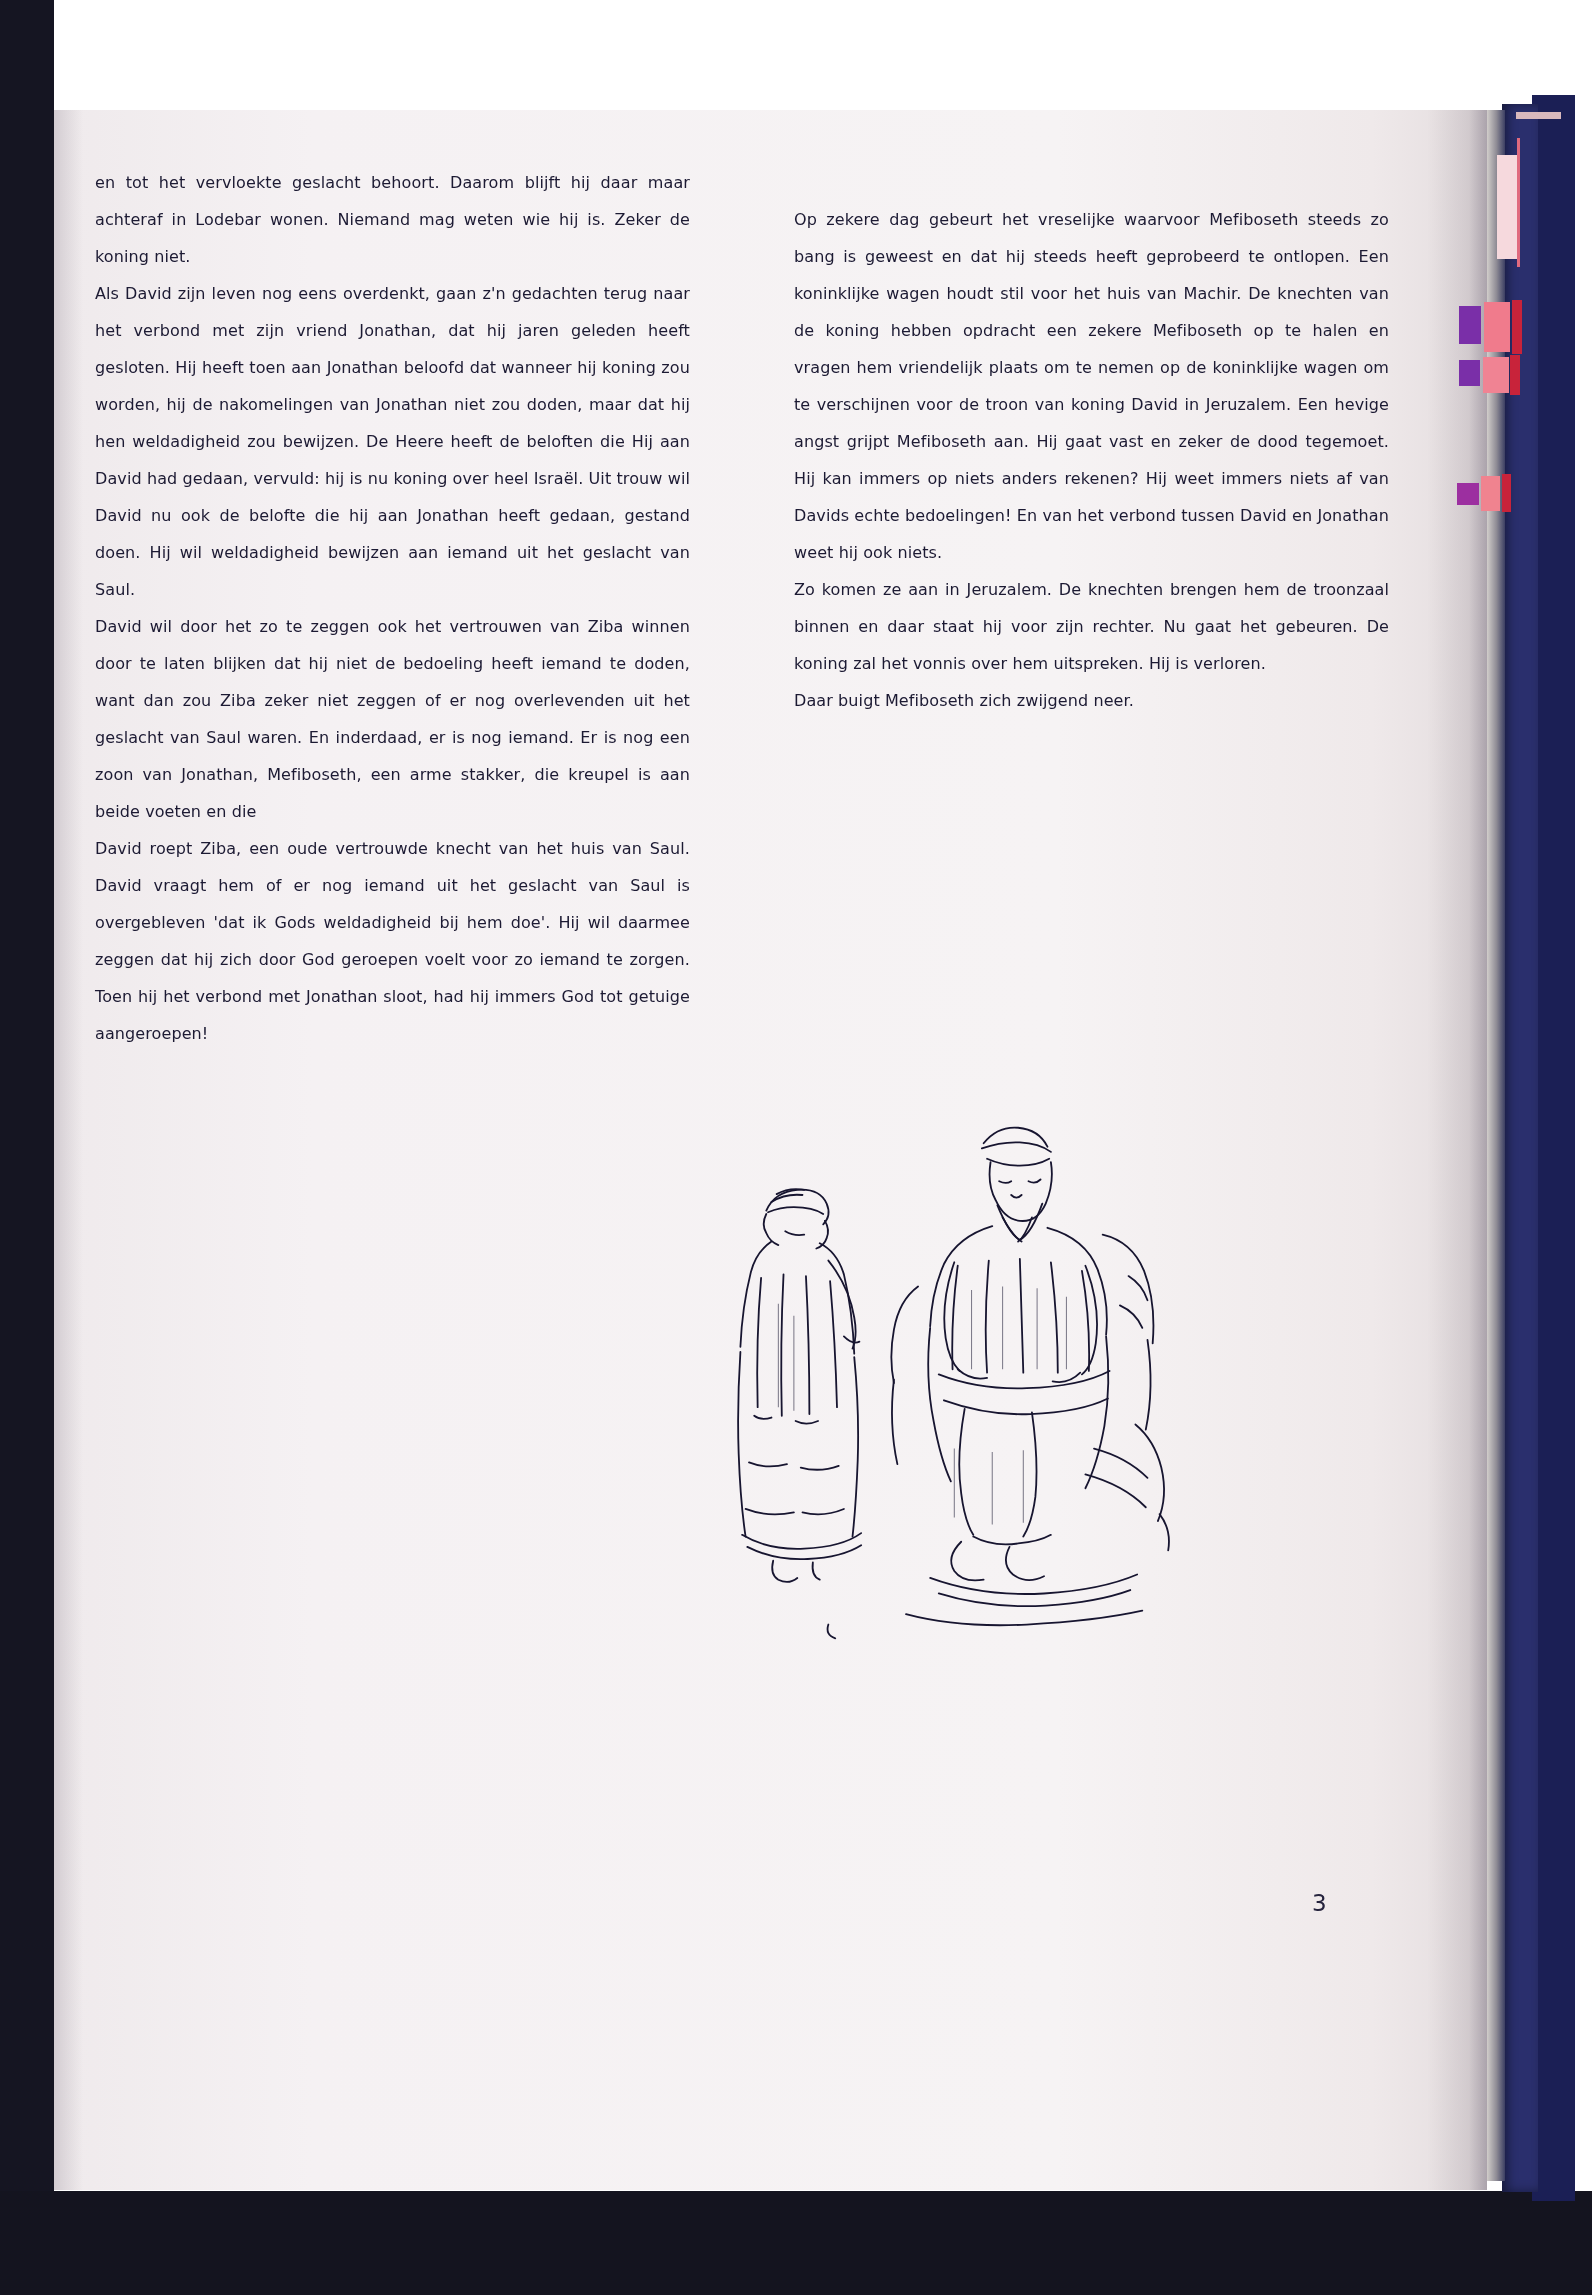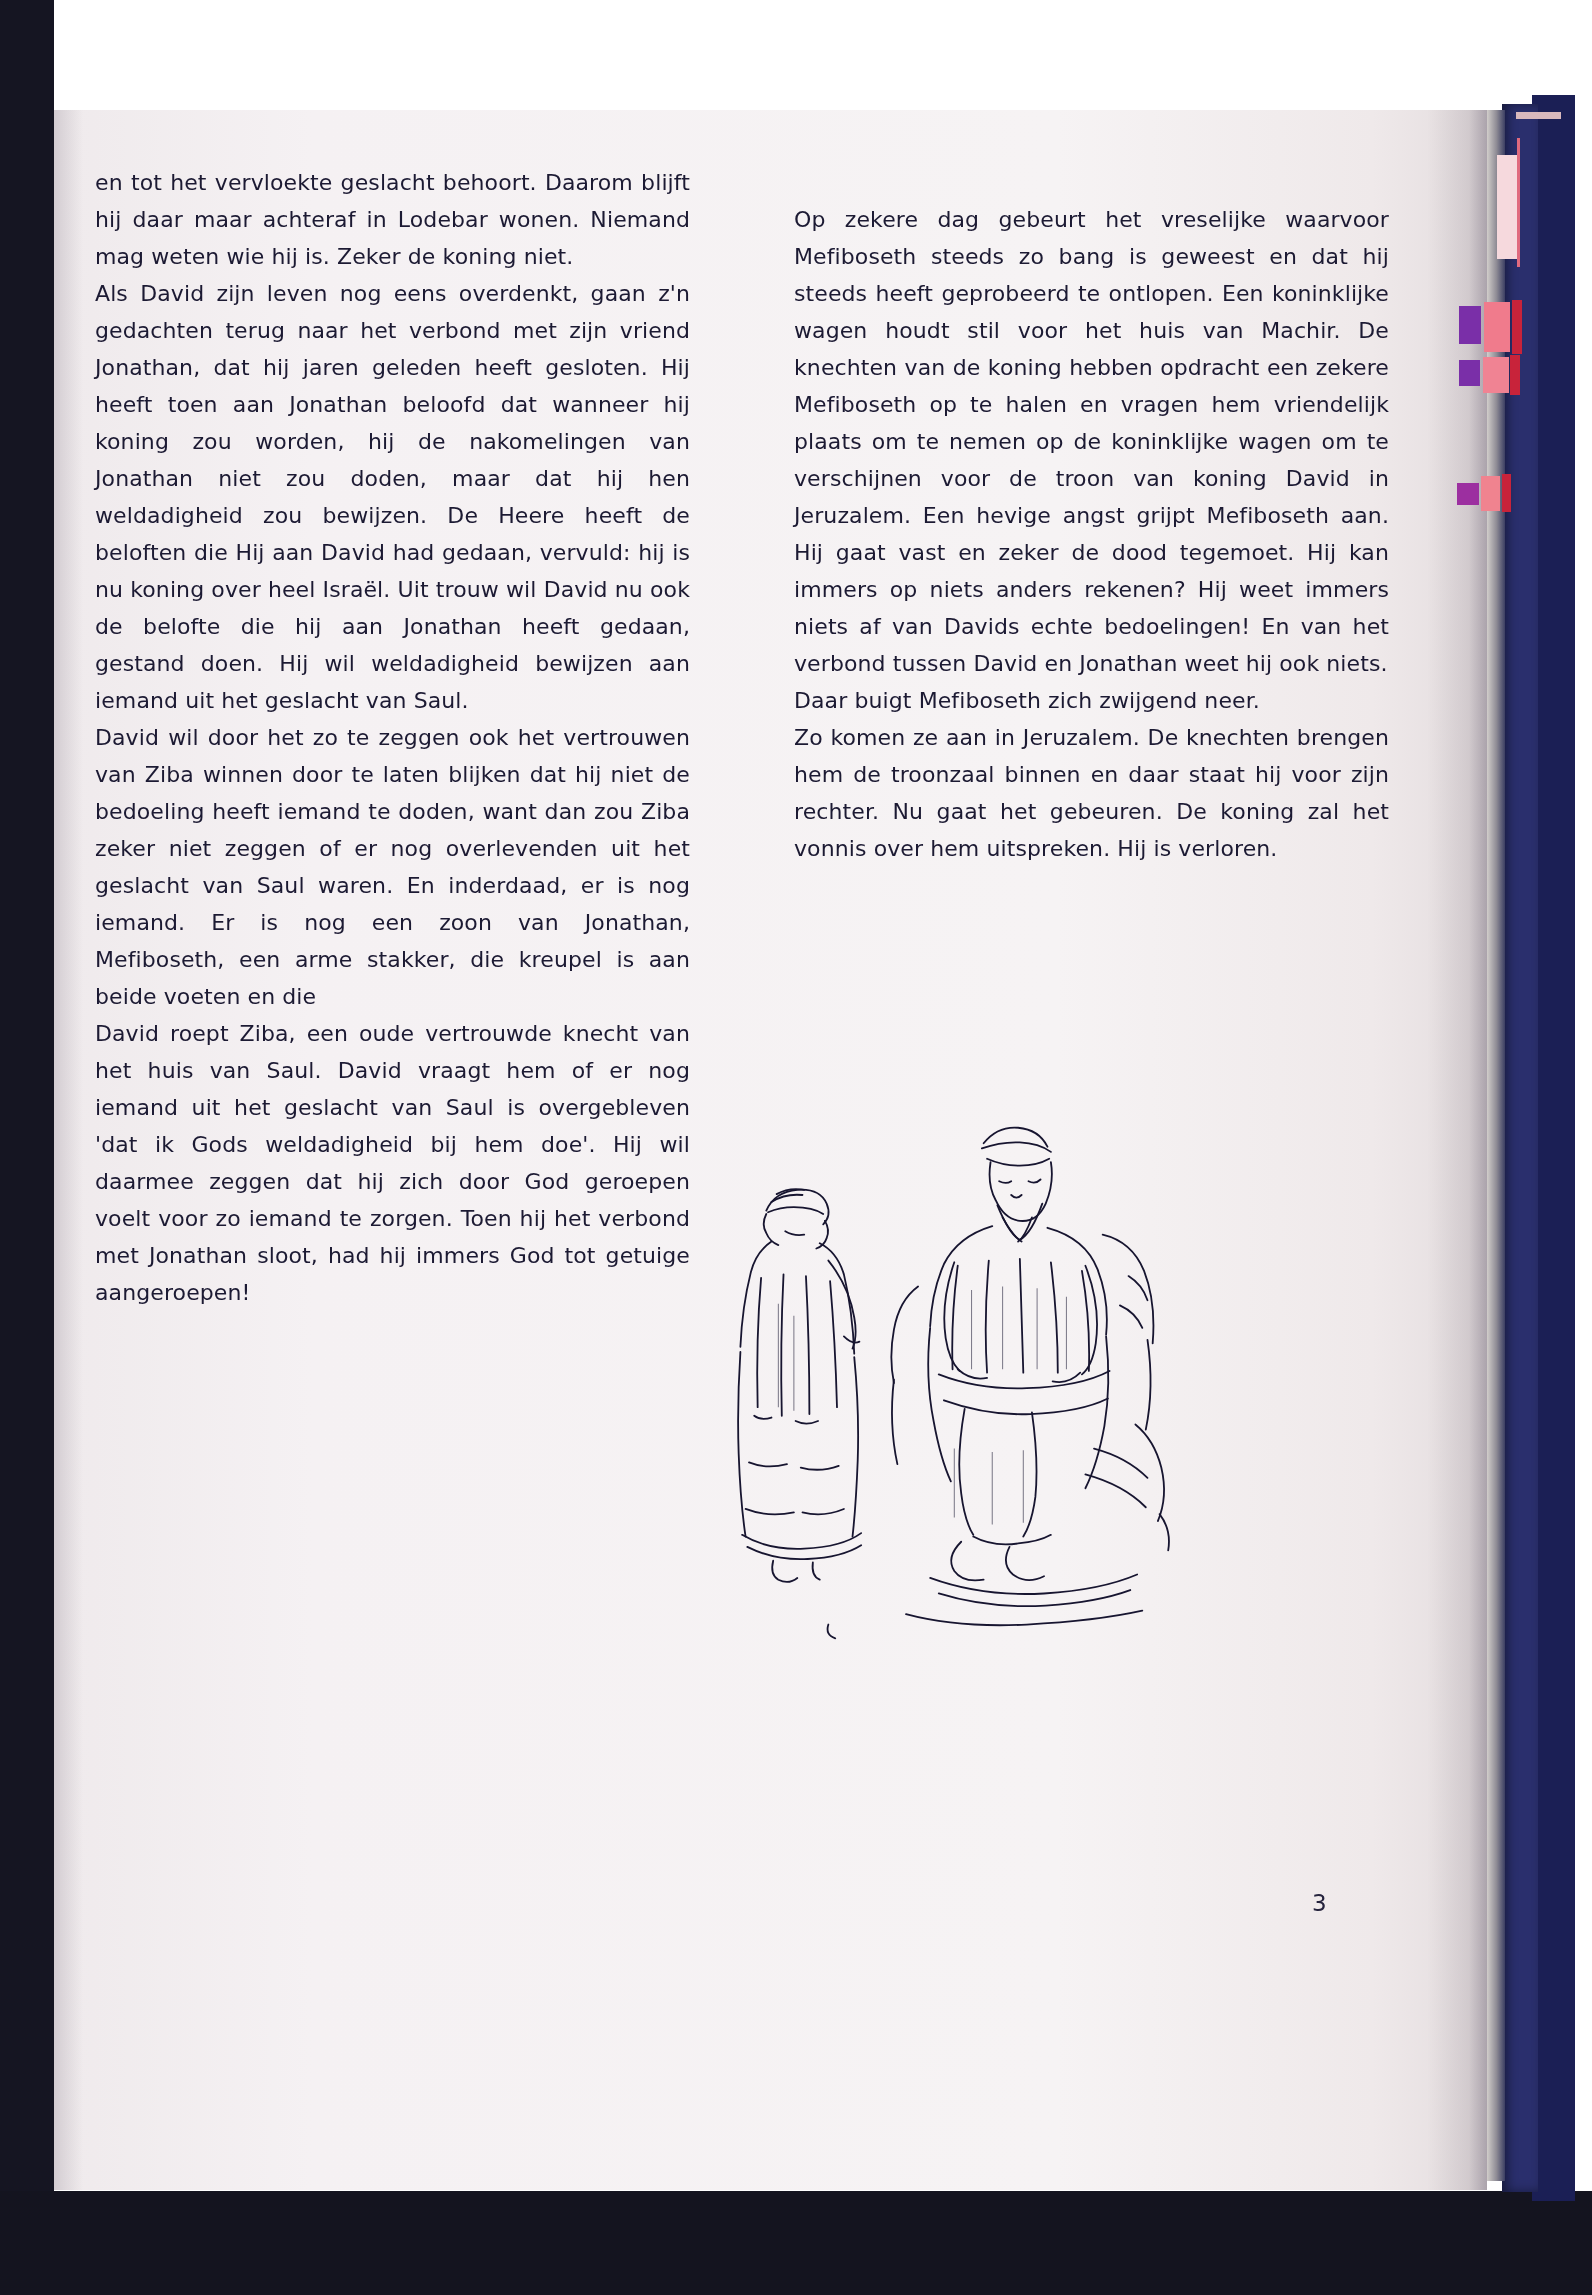--- a/index.html
+++ b/index.html
@@ -116,21 +116,21 @@
   .col {
     position: absolute;
     top: 0;
     width: 595px;
   }
   .col-left { left: 0; }
   .col-right { left: 699px; }
 
   .para {
     font-family: "DejaVu Sans", sans-serif;
-    font-size: 22px;
+    font-size: 16px;
     line-height: 37px;
     color: #1c1a33;
     text-align: justify;
     margin: 0 0 0 0;
     letter-spacing: 0.1px;
     -webkit-font-smoothing: antialiased;
   }
   .para.gap { margin-top: 37px; }
 
   
@@ -190,22 +190,22 @@
 
     <div class="col col-left">
       <p class="para">en tot het vervloekte geslacht behoort. Daarom blijft hij daar maar achteraf in Lodebar wonen. Niemand mag weten wie hij is. Zeker de koning niet.</p>
       <p class="para">Als David zijn leven nog eens overdenkt, gaan z'n gedachten terug naar het verbond met zijn vriend Jonathan, dat hij jaren geleden heeft gesloten. Hij heeft toen aan Jonathan beloofd dat wanneer hij koning zou worden, hij de nakomelingen van Jonathan niet zou doden, maar dat hij hen weldadigheid zou bewijzen. De Heere heeft de beloften die Hij aan David had gedaan, vervuld: hij is nu koning over heel Israël. Uit trouw wil David nu ook de belofte die hij aan Jonathan heeft gedaan, gestand doen. Hij wil weldadigheid bewijzen aan iemand uit het geslacht van Saul.</p>
       <p class="para">David wil door het zo te zeggen ook het vertrouwen van Ziba winnen door te laten blijken dat hij niet de bedoeling heeft iemand te doden, want dan zou Ziba zeker niet zeggen of er nog overlevenden uit het geslacht van Saul waren. En inderdaad, er is nog iemand. Er is nog een zoon van Jonathan, Mefiboseth, een arme stakker, die kreupel is aan beide voeten en die</p>
       <p class="para">David roept Ziba, een oude vertrouwde knecht van het huis van Saul. David vraagt hem of er nog iemand uit het geslacht van Saul is overgebleven 'dat ik Gods weldadigheid bij hem doe'. Hij wil daarmee zeggen dat hij zich door God geroepen voelt voor zo iemand te zorgen. Toen hij het verbond met Jonathan sloot, had hij immers God tot getuige aangeroepen!</p>
     </div>
 
     <div class="col col-right">
       <p class="para gap">Op zekere dag gebeurt het vreselijke waarvoor Mefiboseth steeds zo bang is geweest en dat hij steeds heeft geprobeerd te ontlopen. Een koninklijke wagen houdt stil voor het huis van Machir. De knechten van de koning hebben opdracht een zekere Mefiboseth op te halen en vragen hem vriendelijk plaats om te nemen op de koninklijke wagen om te verschijnen voor de troon van koning David in Jeruzalem. Een hevige angst grijpt Mefiboseth aan. Hij gaat vast en zeker de dood tegemoet. Hij kan immers op niets anders rekenen? Hij weet immers niets af van Davids echte bedoelingen! En van het verbond tussen David en Jonathan weet hij ook niets.</p>
+      <p class="para">Zo komen ze aan in Jeruzalem. De knechten brengen hem de troonzaal binnen en daar staat hij voor zijn rechter. Nu gaat het gebeuren. De koning zal het vonnis over hem uitspreken. Hij is verloren.</p>
       <p class="para">Daar buigt Mefiboseth zich zwijgend neer.</p>
-      <p class="para">Zo komen ze aan in Jeruzalem. De knechten brengen hem de troonzaal binnen en daar staat hij voor zijn rechter. Nu gaat het gebeuren. De koning zal het vonnis over hem uitspreken. Hij is verloren.</p>
     </div>
 
   </div>
 
   <div class="illus">
     <svg width="552" height="544" viewBox="0 0 640 630" xmlns="http://www.w3.org/2000/svg">
       <g fill="none" stroke="#171530" stroke-width="2.1" stroke-linecap="round" stroke-linejoin="round">
 
         <path d="M78 122 q10 -22 36 -24 q26 -2 34 16 q6 14 -4 24"></path>
         <path d="M80 124 q14 -6 30 -6 q22 0 34 8"></path>

